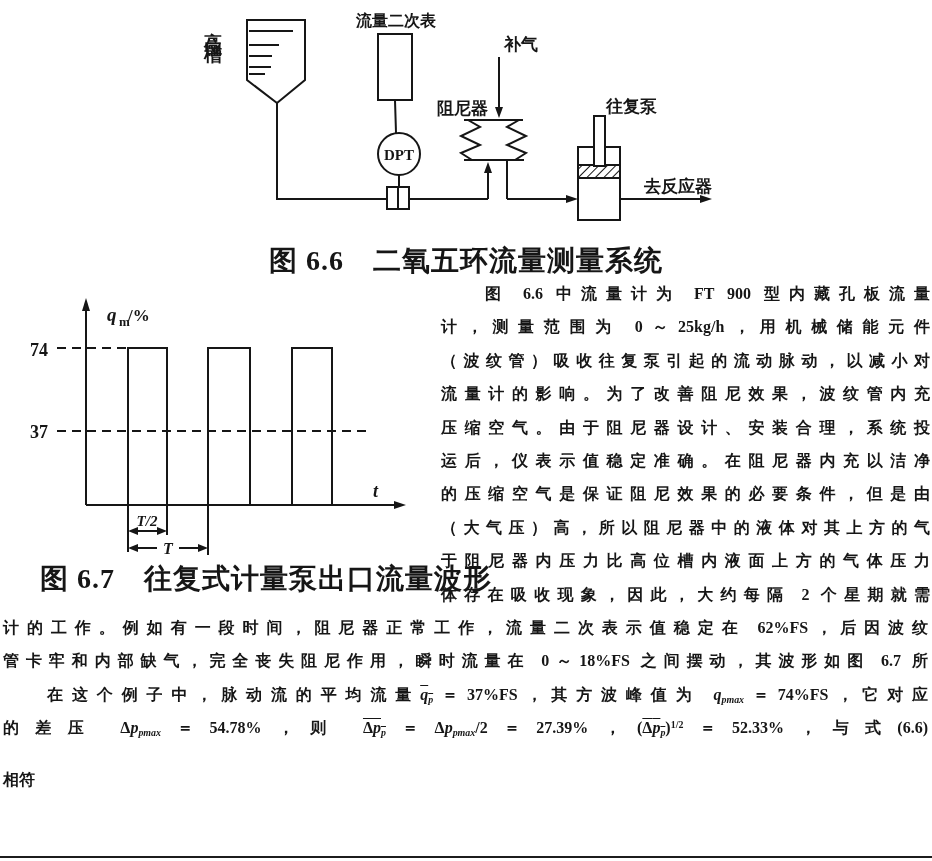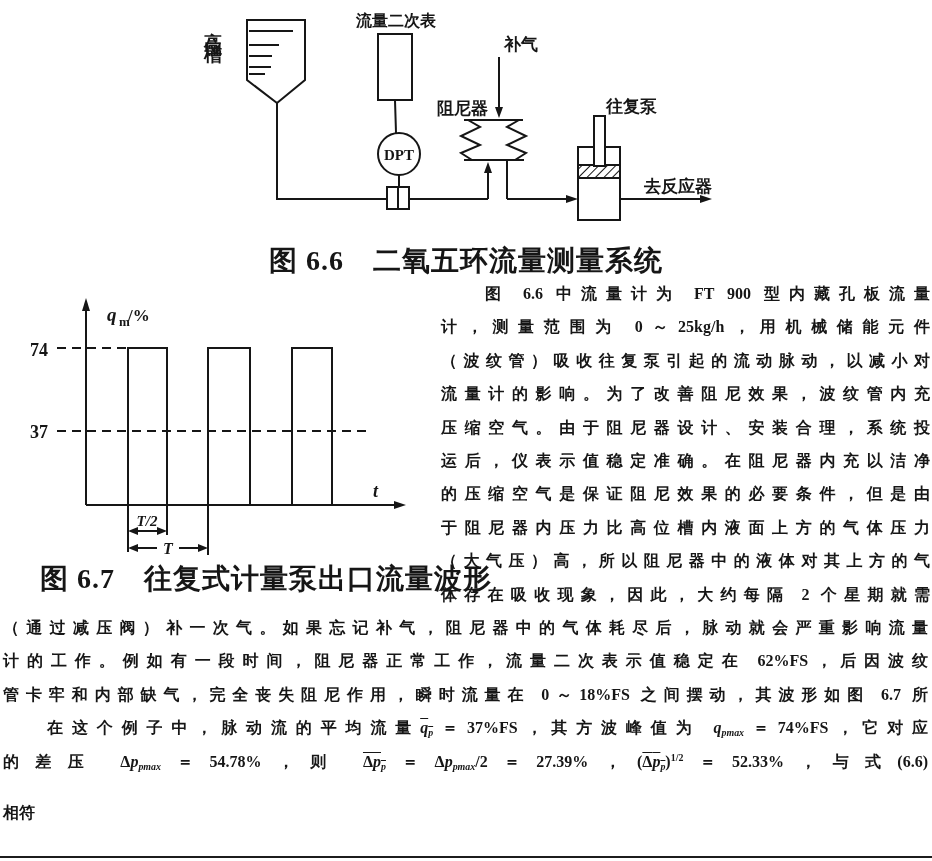--- a/index.html
+++ b/index.html
@@ -163,27 +163,26 @@
 <div class="abs caption" style="left:40px;top:560px;width:360px">图 6.7　往复式计量泵出口流量波形</div>
 
 <div class="abs textblock" style="left:441px;top:277px;width:489px">
   <div class="tline indent">图 6.6 中流量计为 FT 900 型内藏孔板流量</div>
   <div class="tline">计，测量范围为 0～25kg/h，用机械储能元件</div>
   <div class="tline">（波纹管）吸收往复泵引起的流动脉动，以减小对</div>
   <div class="tline">流量计的影响。为了改善阻尼效果，波纹管内充</div>
   <div class="tline">压缩空气。由于阻尼器设计、安装合理，系统投</div>
   <div class="tline">运后，仪表示值稳定准确。在阻尼器内充以洁净</div>
   <div class="tline">的压缩空气是保证阻尼效果的必要条件，但是由</div>
+  <div class="tline">（大气压）高，所以阻尼器中的液体对其上方的气</div>
   <div class="tline">于阻尼器内压力比高位槽内液面上方的气体压力</div>
-  <div class="tline">（大气压）高，所以阻尼器中的液体对其上方的气</div>
   <div class="tline">体存在吸收现象，因此，大约每隔 2 个星期就需</div>
 </div>
 
 <div class="abs textblock" style="left:3px;top:611px;width:925px">
-  <div class="tline">（通过减压阀）补一次气。如果忘记补气，阻尼器中的气体耗尽后，脉动就会严重影响流量</div>
   <div class="tline">计的工作。例如有一段时间，阻尼器正常工作，流量二次表示值稳定在 62%FS，后因波纹</div>
   <div class="tline">管卡牢和内部缺气，完全丧失阻尼作用，瞬时流量在 0～18%FS 之间摆动，其波形如图 6.7 所</div>
   <div class="tline indent"><span>在这个例子中，脉动流的平均流量</span><span class="ov"><span class="it">q</span><span class="sb it">p</span></span><span>＝37%FS，其方波峰值为 </span><span class="it">q</span><span class="sb it">pmax</span><span>＝74%FS，它对应</span></div>
   <div class="tline"><span>的差压 Δ</span><span class="it">p</span><span class="sb it">pmax</span><span>＝54.78%，则 </span><span class="ov"><span>Δ</span><span class="it">p</span><span class="sb it">p</span></span><span>＝Δ</span><span class="it">p</span><span class="sb it">pmax</span><span>/2＝27.39%，(</span><span class="ov"><span>Δ</span><span class="it">p</span><span class="sb it">p</span></span><span>)</span><span class="sp">1/2</span><span>＝52.33%，与式(6.6)</span></div>
   <div class="tline noj" style="margin-top:18px">相符</div>
 </div>
 
 <div class="abs bottom-rule"></div>
 
 </body></html>

